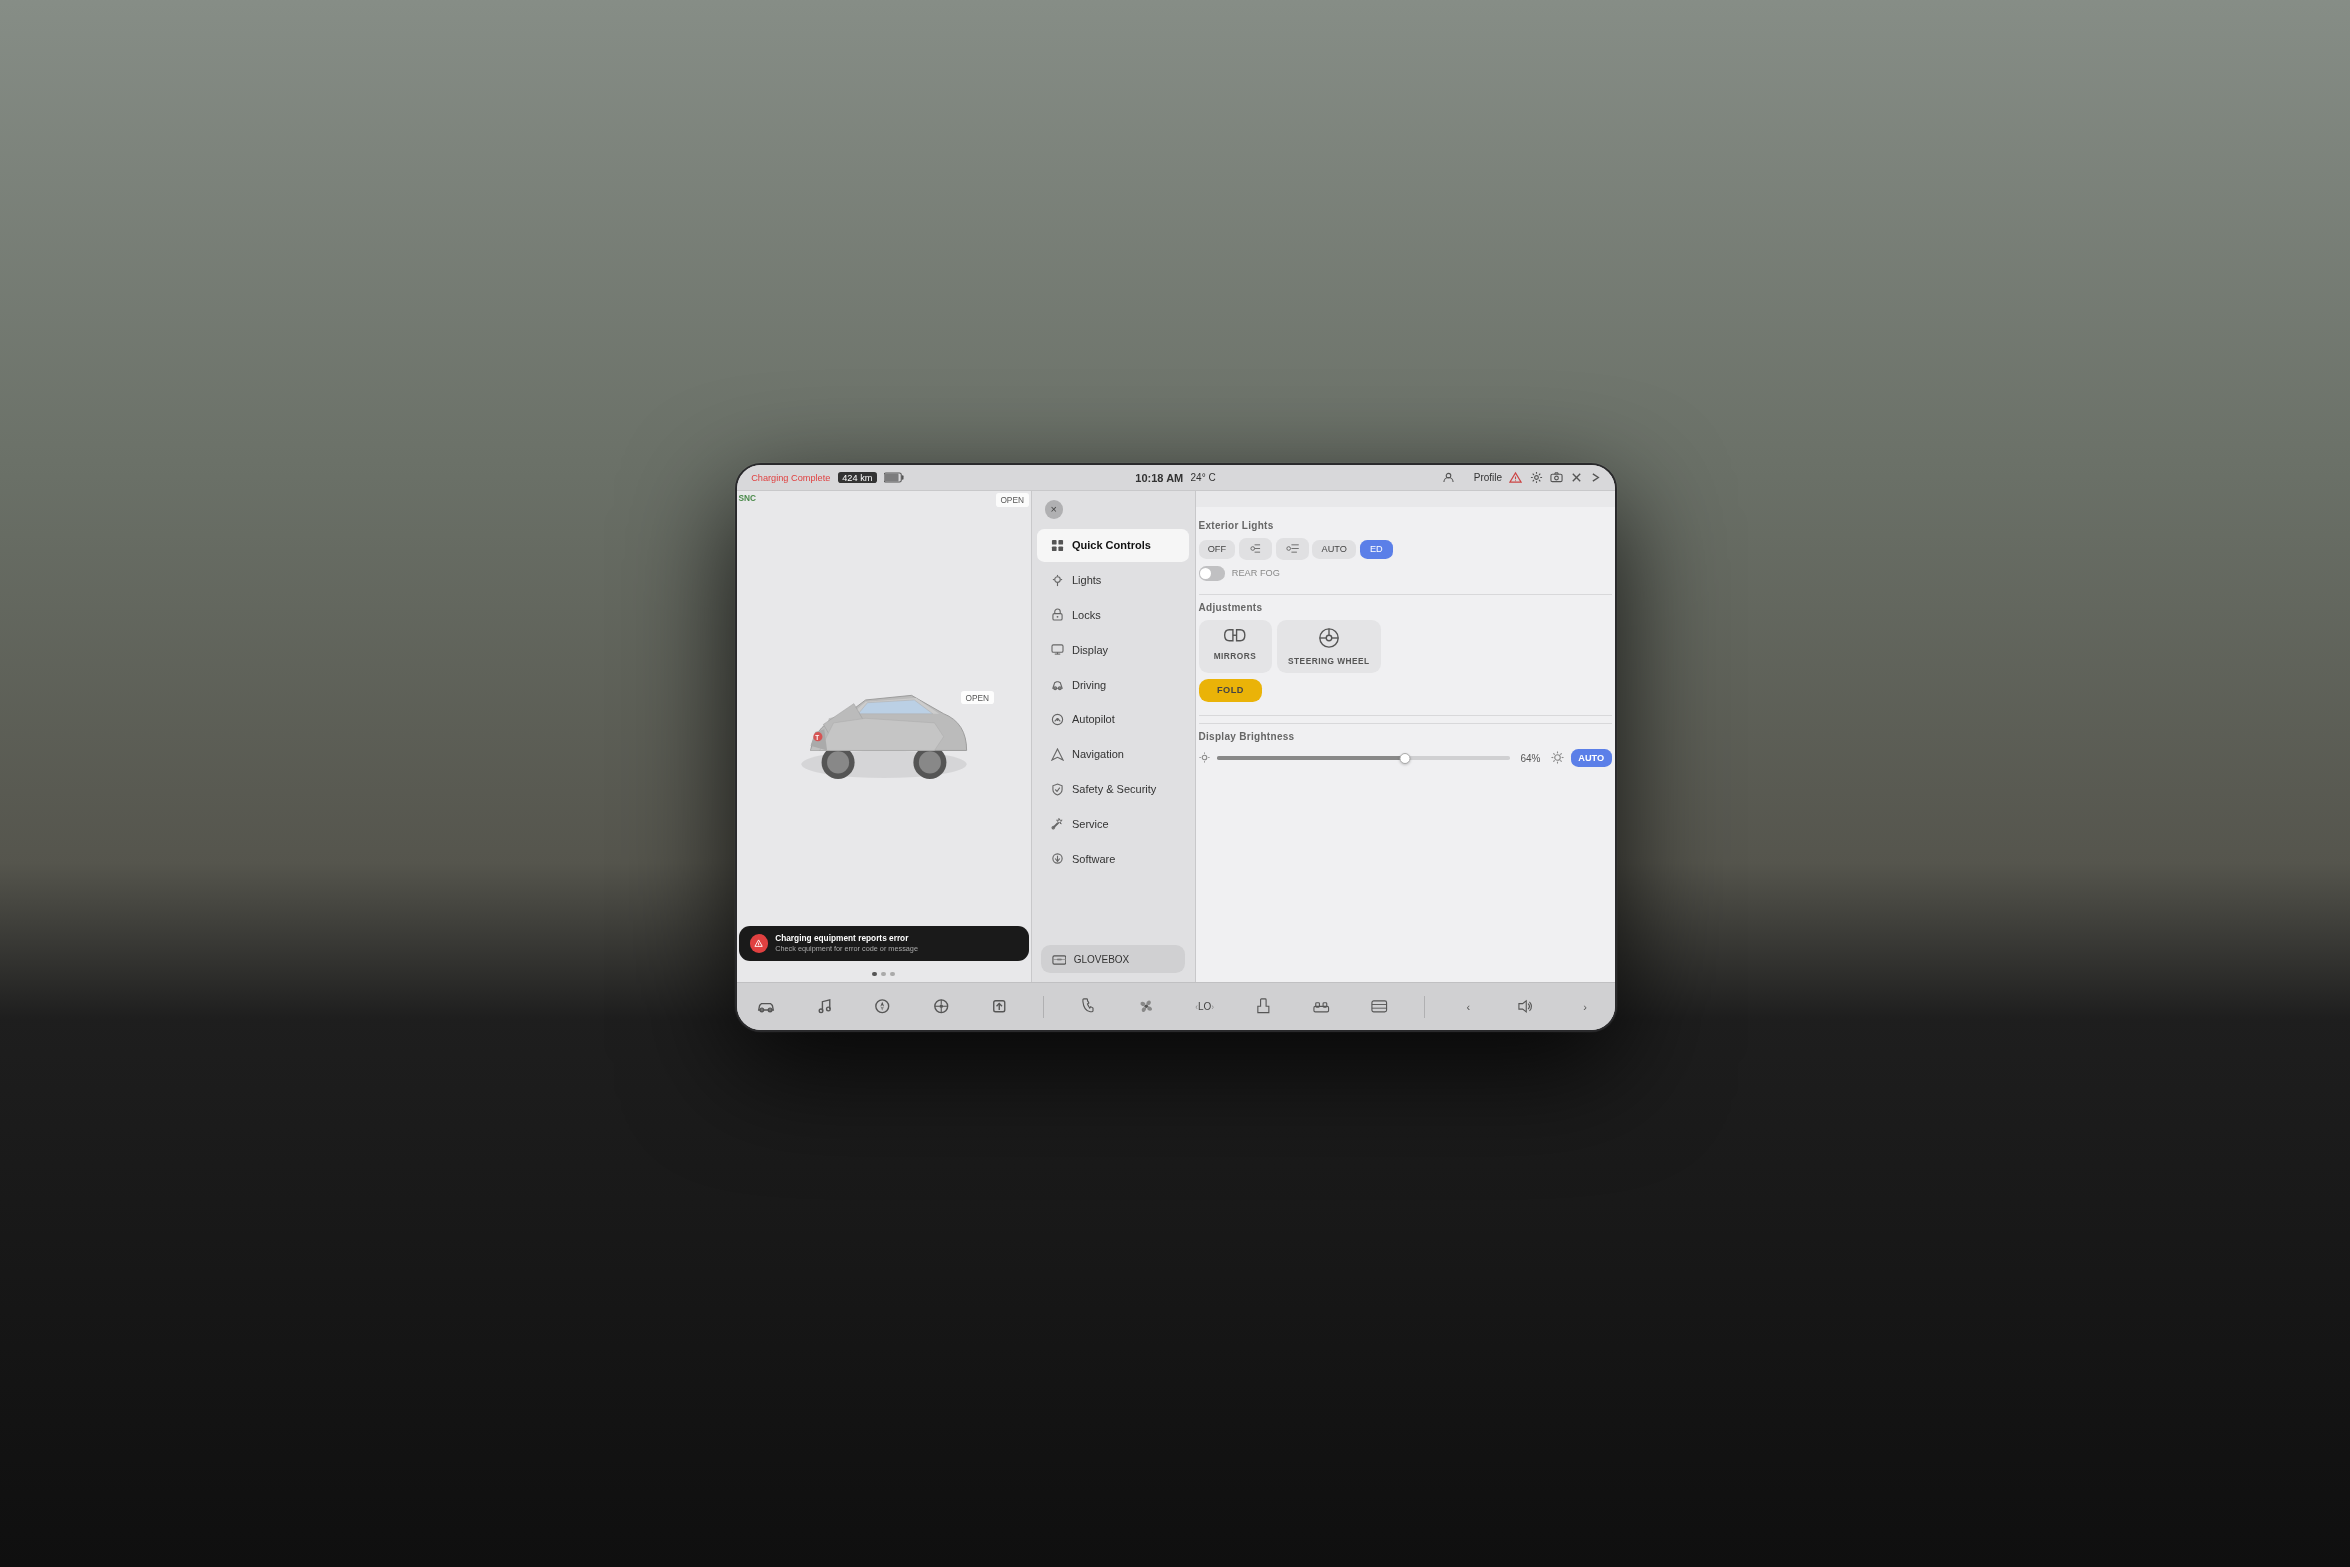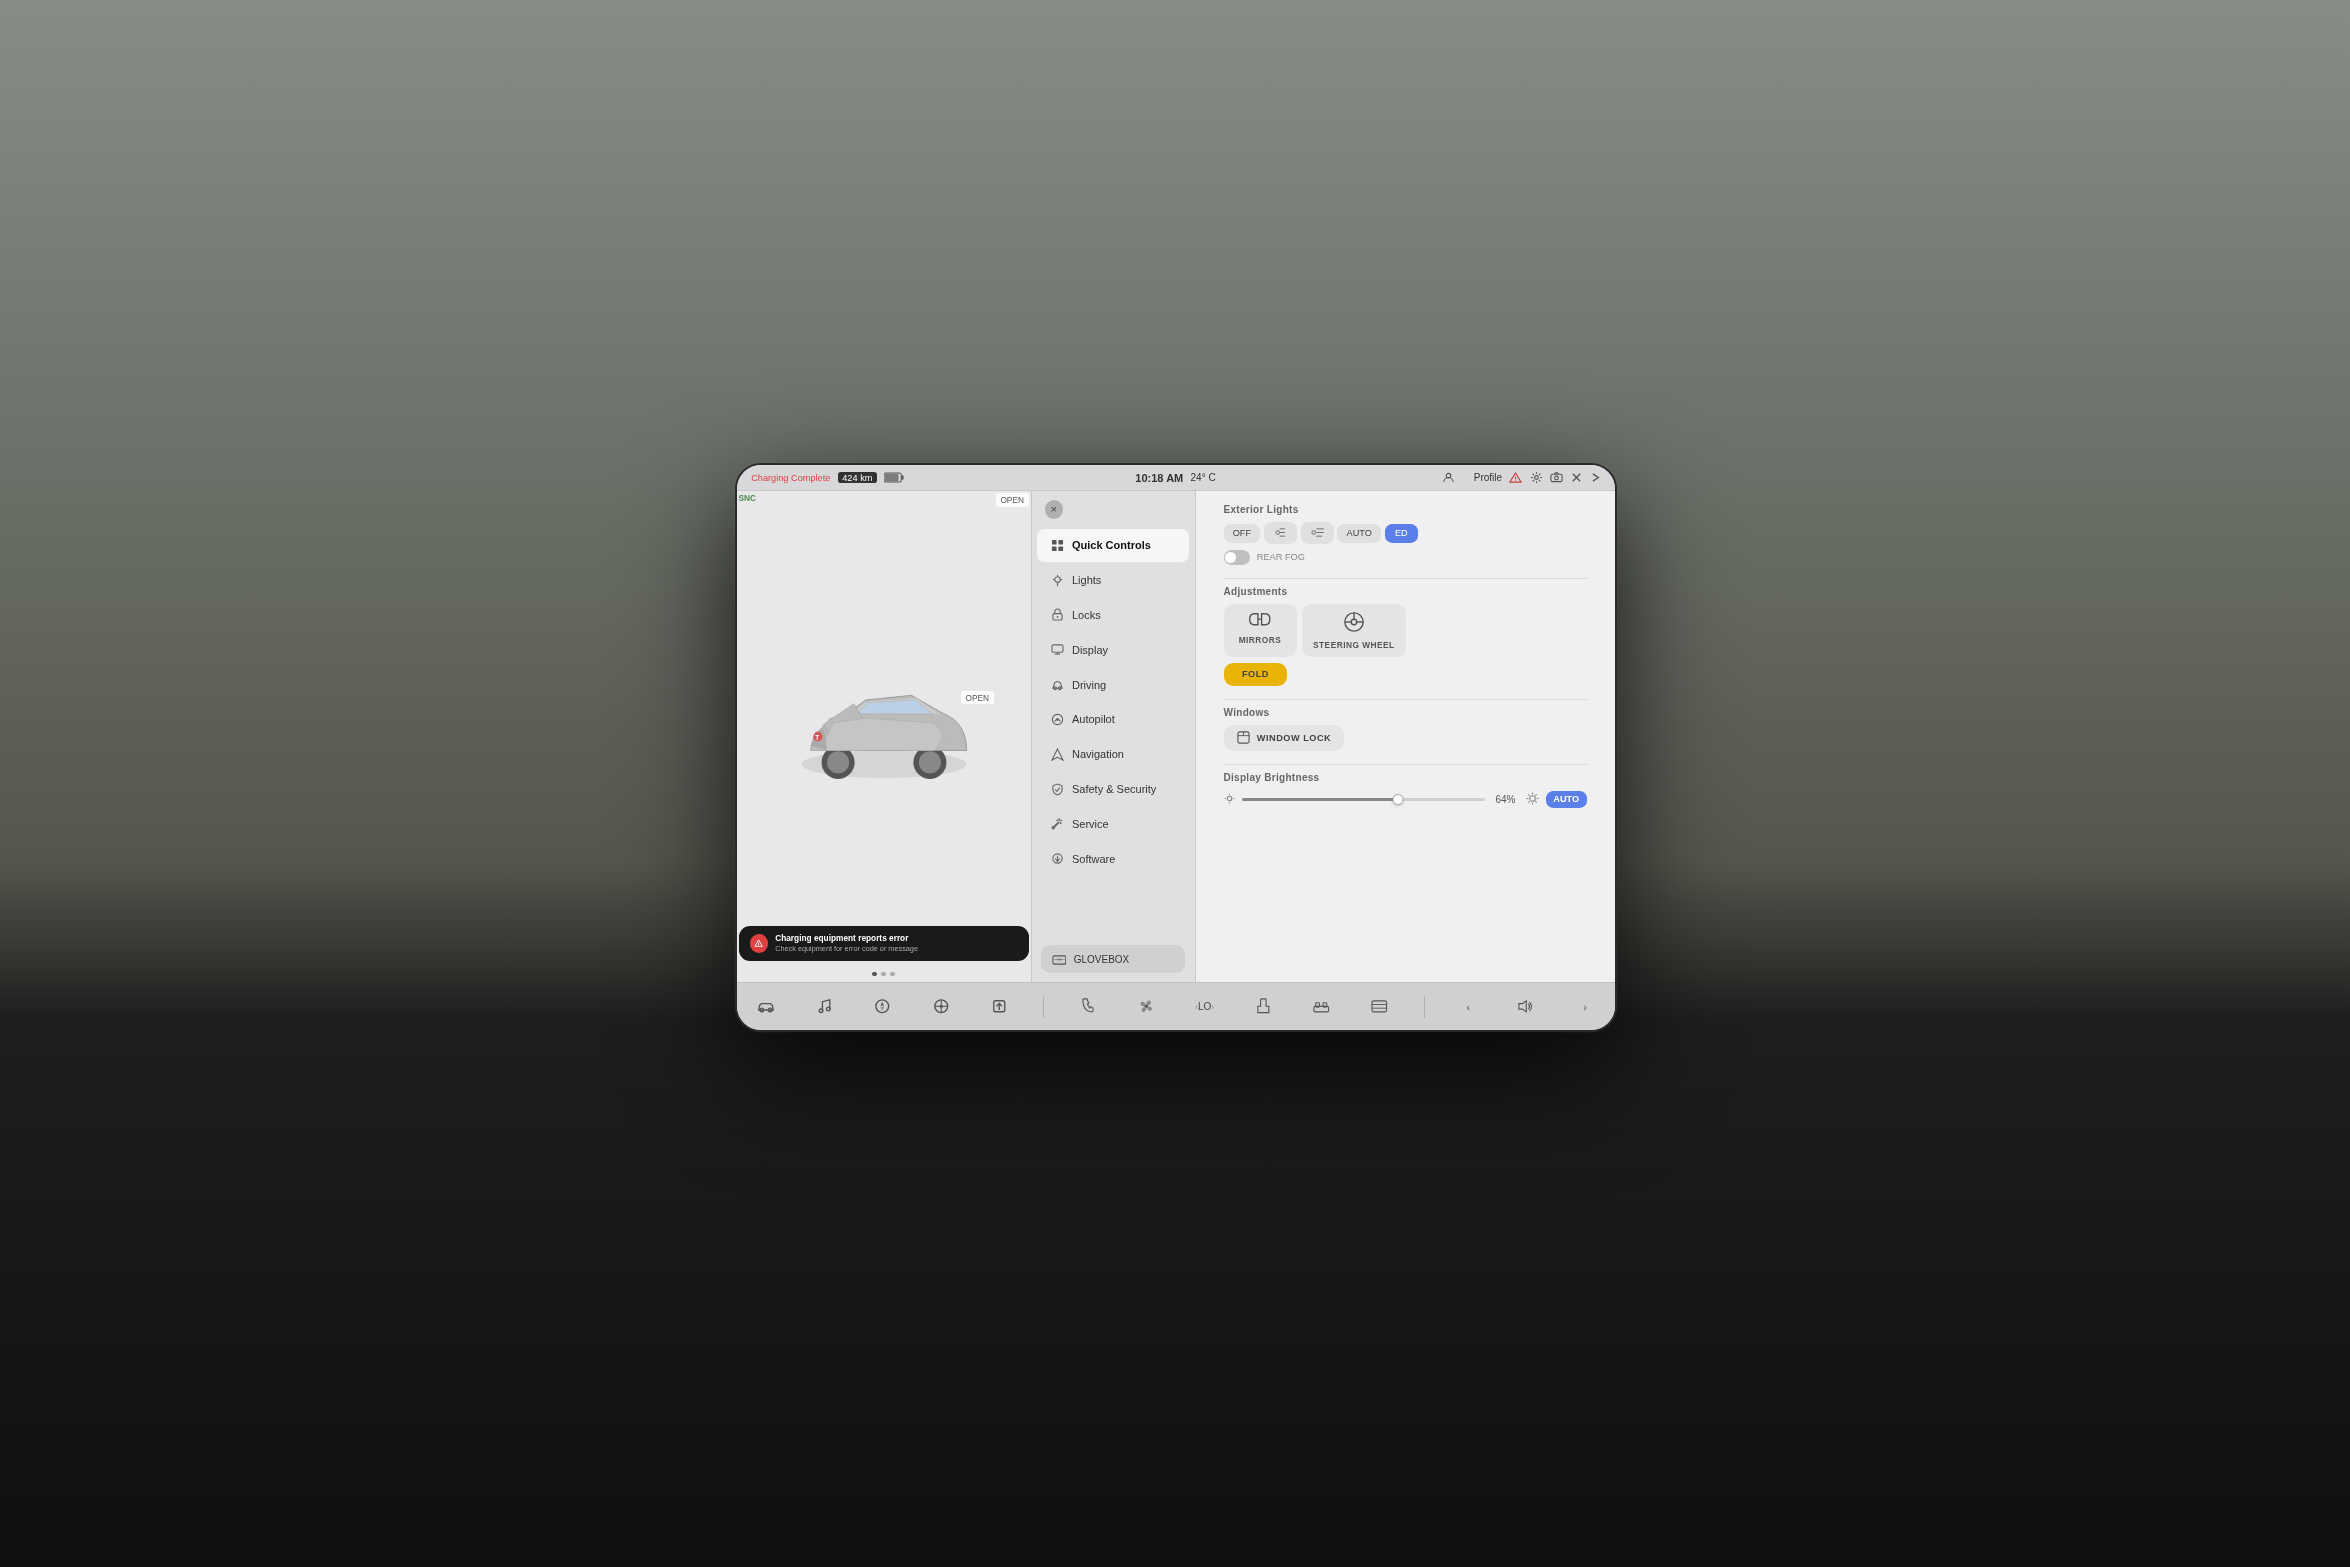--- a/index.html
+++ b/index.html
@@ -307,22 +307,23 @@
       cursor: pointer;
       font-size: 10px;
       color: #333;
       font-weight: 500;
     }
 
     
     .controls-panel {
       flex: 1;
       background: #f0f0f2;
-      padding: 13px 28px;
+      padding: 13px 3px;
       overflow-y: auto;
+      margin-top: 16px;
     }
 
     .section-title {
       font-size: 10px;
       font-weight: 600;
       color: #666;
       margin-bottom: 7.3px;
       letter-spacing: 0.3px;
     }
 
@@ -822,33 +823,20 @@
                 </svg>
               </div>
               <span class="adj-label">STEERING WHEEL</span>
             </button>
           </div>
           <button class="fold-btn">FOLD</button>
         </div>
 
         <div class="separator"></div>
 
-        <div class="windows-section">
-          <div class="section-title">Windows</div>
-          <button class="window-lock-btn">
-            <div class="window-lock-icon">
-              <svg width="13" height="13" viewBox="0 0 14 14">
-                <rect x="1" y="1" width="12" height="12" rx="2" fill="none" stroke="#555" stroke-width="1.2"></rect>
-                <line x1="1" y1="5" x2="13" y2="5" stroke="#555" stroke-width="1"></line>
-                <line x1="7" y1="1" x2="7" y2="5" stroke="#555" stroke-width="1"></line>
-              </svg>
-            </div>
-            <span class="window-lock-label">WINDOW LOCK</span>
-          </button>
-        </div>
 
         <div class="separator"></div>
 
         <div class="brightness-section">
           <div class="section-title">Display Brightness</div>
           <div class="brightness-row">
             <span class="brightness-icon">
               <svg width="11" height="11" viewBox="0 0 12 12">
                 <circle cx="6" cy="6" r="2.5" fill="none" stroke="#888" stroke-width="1.2"></circle>
                 <line x1="6" y1="0.5" x2="6" y2="2" stroke="#888" stroke-width="1"></line>

